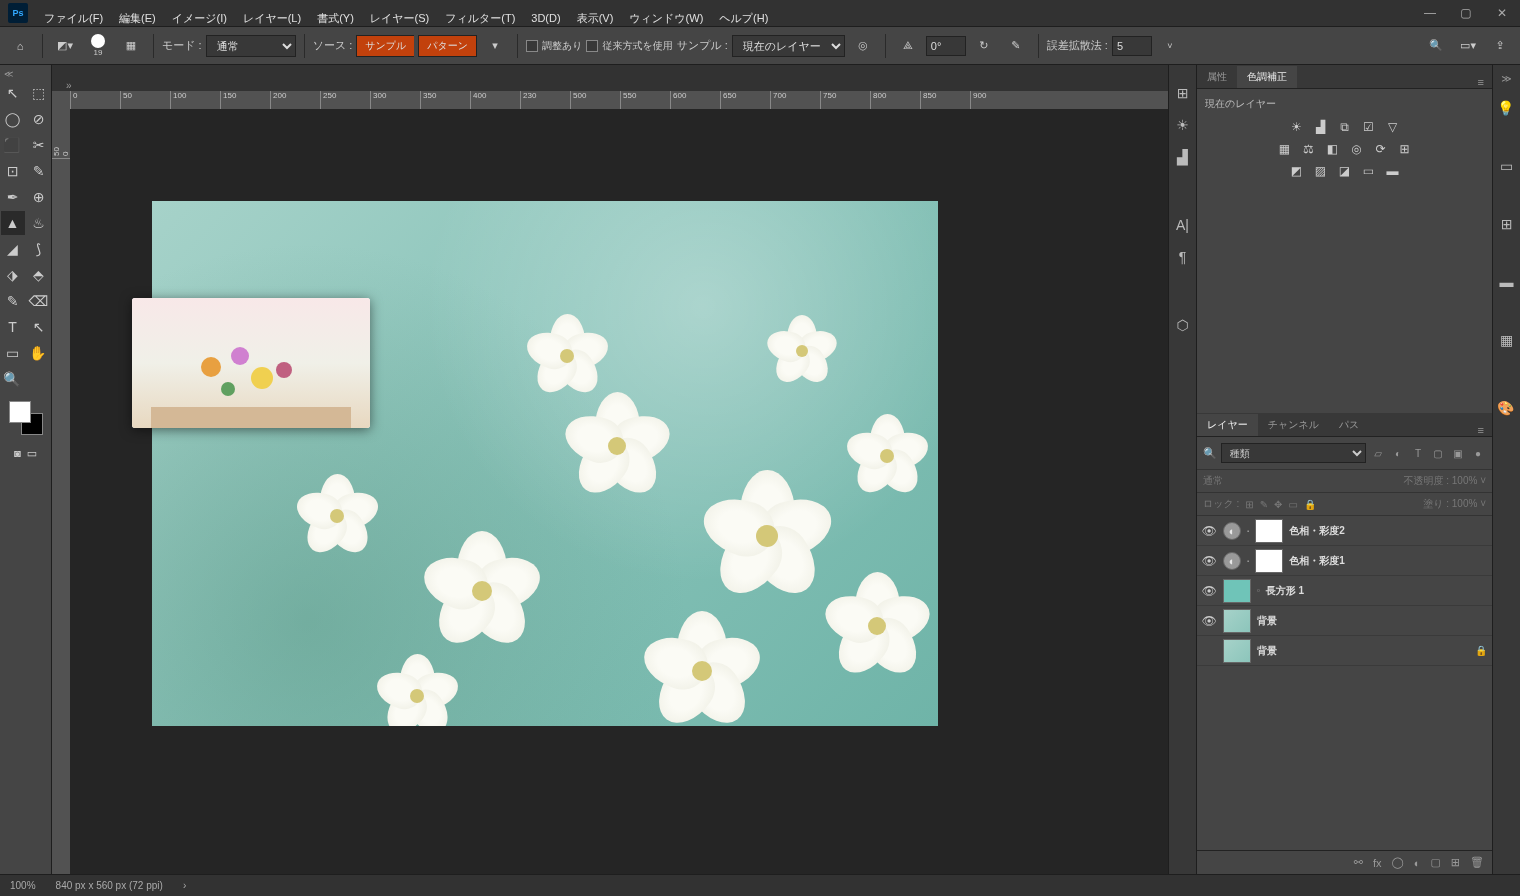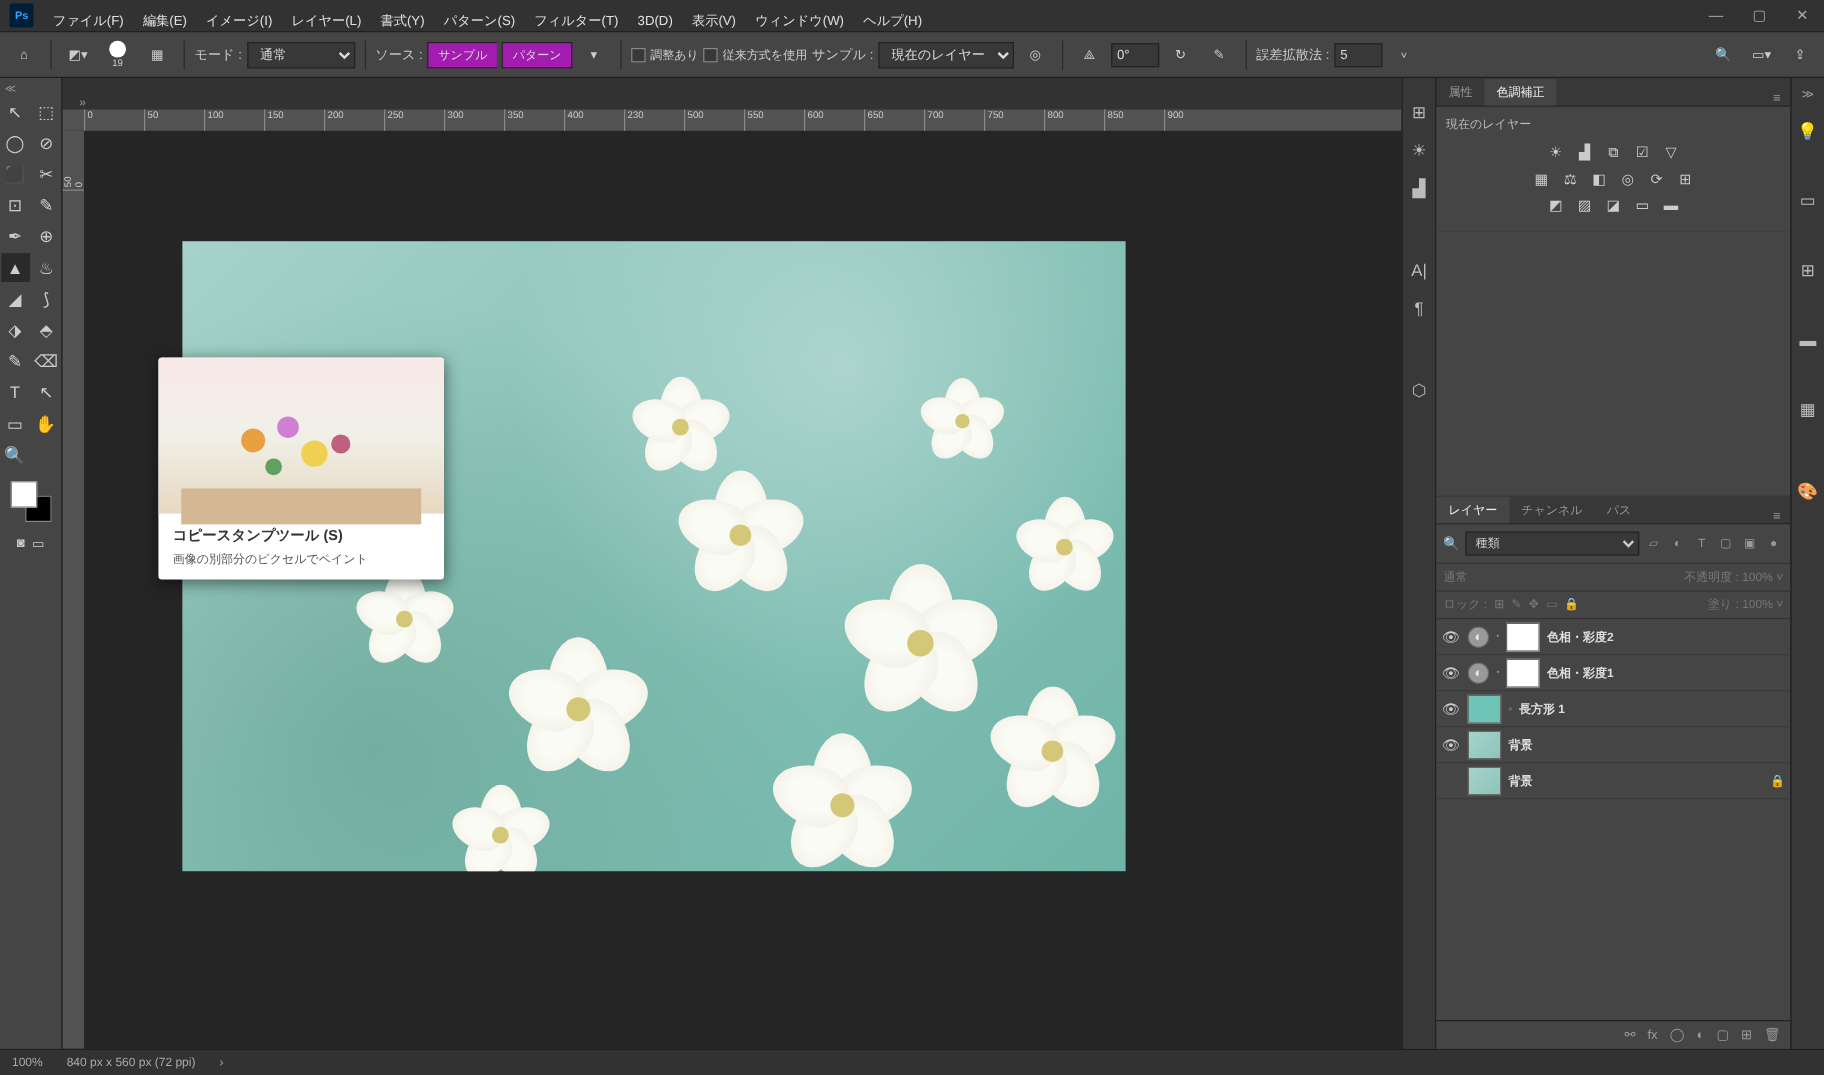--- a/index.html
+++ b/index.html
@@ -9,21 +9,21 @@
 .menu-item { padding: 0 8px; height: 16px; line-height: 27px; cursor: pointer; color: #e0e0e0; font-size: 11px; }
 .win-controls { margin-left: auto; display: flex; }
 .win-btn { width: 36px; height: 27px; display: flex; align-items: center; justify-content: center; color: #aaa; cursor: pointer; font-size: 12px; }
 .optionsbar { height: 38px; background: #454545; display: flex; align-items: center; border-bottom: 1px solid #1e1e1e; padding: 0 6px; gap: 4px; }
 .opt-btn { height: 28px; min-width: 28px; display: flex; align-items: center; justify-content: center; color: #ccc; cursor: pointer; border-radius: 2px; }
 .brush-preview { width: 30px; height: 30px; display: flex; flex-direction: column; align-items: center; justify-content: center; }
 .brush-circle { width: 14px; height: 14px; background: #fff; border-radius: 50%; }
 .brush-size { font-size: 8px; color: #ccc; }
 .opt-label { color: #ccc; font-size: 11px; white-space: nowrap; }
 .opt-select { background: #383838; border: 1px solid #222; color: #ddd; height: 22px; padding: 0 6px; font-size: 11px; min-width: 90px; }
-.opt-toggle { background: #a21caf; border: 1px solid #222; color: #ddd; height: 22px; padding: 0 8px; font-size: 10px; display: inline-flex; align-items: center; }
+.opt-toggle { background: #c2410c; border: 1px solid #222; color: #ddd; height: 22px; padding: 0 8px; font-size: 10px; display: inline-flex; align-items: center; }
 .opt-input { background: #383838; border: 1px solid #222; color: #ddd; height: 20px; width: 40px; font-size: 11px; padding: 0 4px; }
 .opt-check { display: flex; align-items: center; gap: 4px; color: #ccc; font-size: 10px; }
 .opt-check .box { width: 12px; height: 12px; border: 1px solid #888; background: #383838; }
 .divider { width: 1px; height: 24px; background: #2a2a2a; margin: 0 4px; }
 .main { display: flex; height: calc(100% - 27px - 38px - 22px); }
 .toolbox { width: 52px; background: #454545; border-right: 1px solid #1e1e1e; display: flex; flex-direction: column; align-items: center; padding-top: 2px; }
 .tool-grid { display: grid; grid-template-columns: 24px 24px; gap: 2px; }
 .tool { width: 24px; height: 24px; display: flex; align-items: center; justify-content: center; color: #ccc; cursor: pointer; font-size: 14px; position: relative; }
 .tool.active { background: #2a2a2a; }
 .swatch { margin-top: 10px; position: relative; width: 34px; height: 34px; }
@@ -87,21 +87,21 @@
 <body>
 
 <div class="titlebar">
   <div class="ps-logo">Ps</div>
   <div id="menubar" style="display:flex">
       <div class="menu-item">ファイル(F)</div>
       <div class="menu-item">編集(E)</div>
       <div class="menu-item">イメージ(I)</div>
       <div class="menu-item">レイヤー(L)</div>
       <div class="menu-item">書式(Y)</div>
-      <div class="menu-item">パターン(S)</div>
+      <div class="menu-item">レイヤー(S)</div>
       <div class="menu-item">フィルター(T)</div>
       <div class="menu-item">3D(D)</div>
       <div class="menu-item">表示(V)</div>
       <div class="menu-item">ウィンドウ(W)</div>
       <div class="menu-item">ヘルプ(H)</div>
     </div>
   <div class="win-controls">
     <div class="win-btn">—</div>
     <div class="win-btn">▢</div>
     <div class="win-btn">✕</div>
@@ -321,24 +321,20 @@
         <div class="tooltip-img">
           <div class="tt-flowers">
             <div class="tt-f" style="width:20px;height:20px;background:#e8a040;left:10px;top:20px"></div>
             <div class="tt-f" style="width:18px;height:18px;background:#d080d0;left:40px;top:10px"></div>
             <div class="tt-f" style="width:22px;height:22px;background:#f0d050;left:60px;top:30px"></div>
             <div class="tt-f" style="width:16px;height:16px;background:#c06080;left:85px;top:25px"></div>
             <div class="tt-f" style="width:14px;height:14px;background:#60a060;left:30px;top:45px"></div>
             <div style="position:absolute;bottom:-20px;left:-40px;right:-40px;height:30px;background:#d4b896"></div>
           </div>
         </div>
-        <div class="tooltip-body">
-          <div class="tooltip-title">コピースタンプツール (S)</div>
-          <div class="tooltip-desc">画像の別部分のピクセルでペイント</div>
-        </div>
       </div>
     </div>
   </div>
 
   <div class="right-dock">
     <span class="dock-icon">⊞</span>
     <span class="dock-icon">☀</span>
     <span class="dock-icon">▟</span>
     <div style="height:20px"></div>
     <span class="dock-icon">A|</span>

